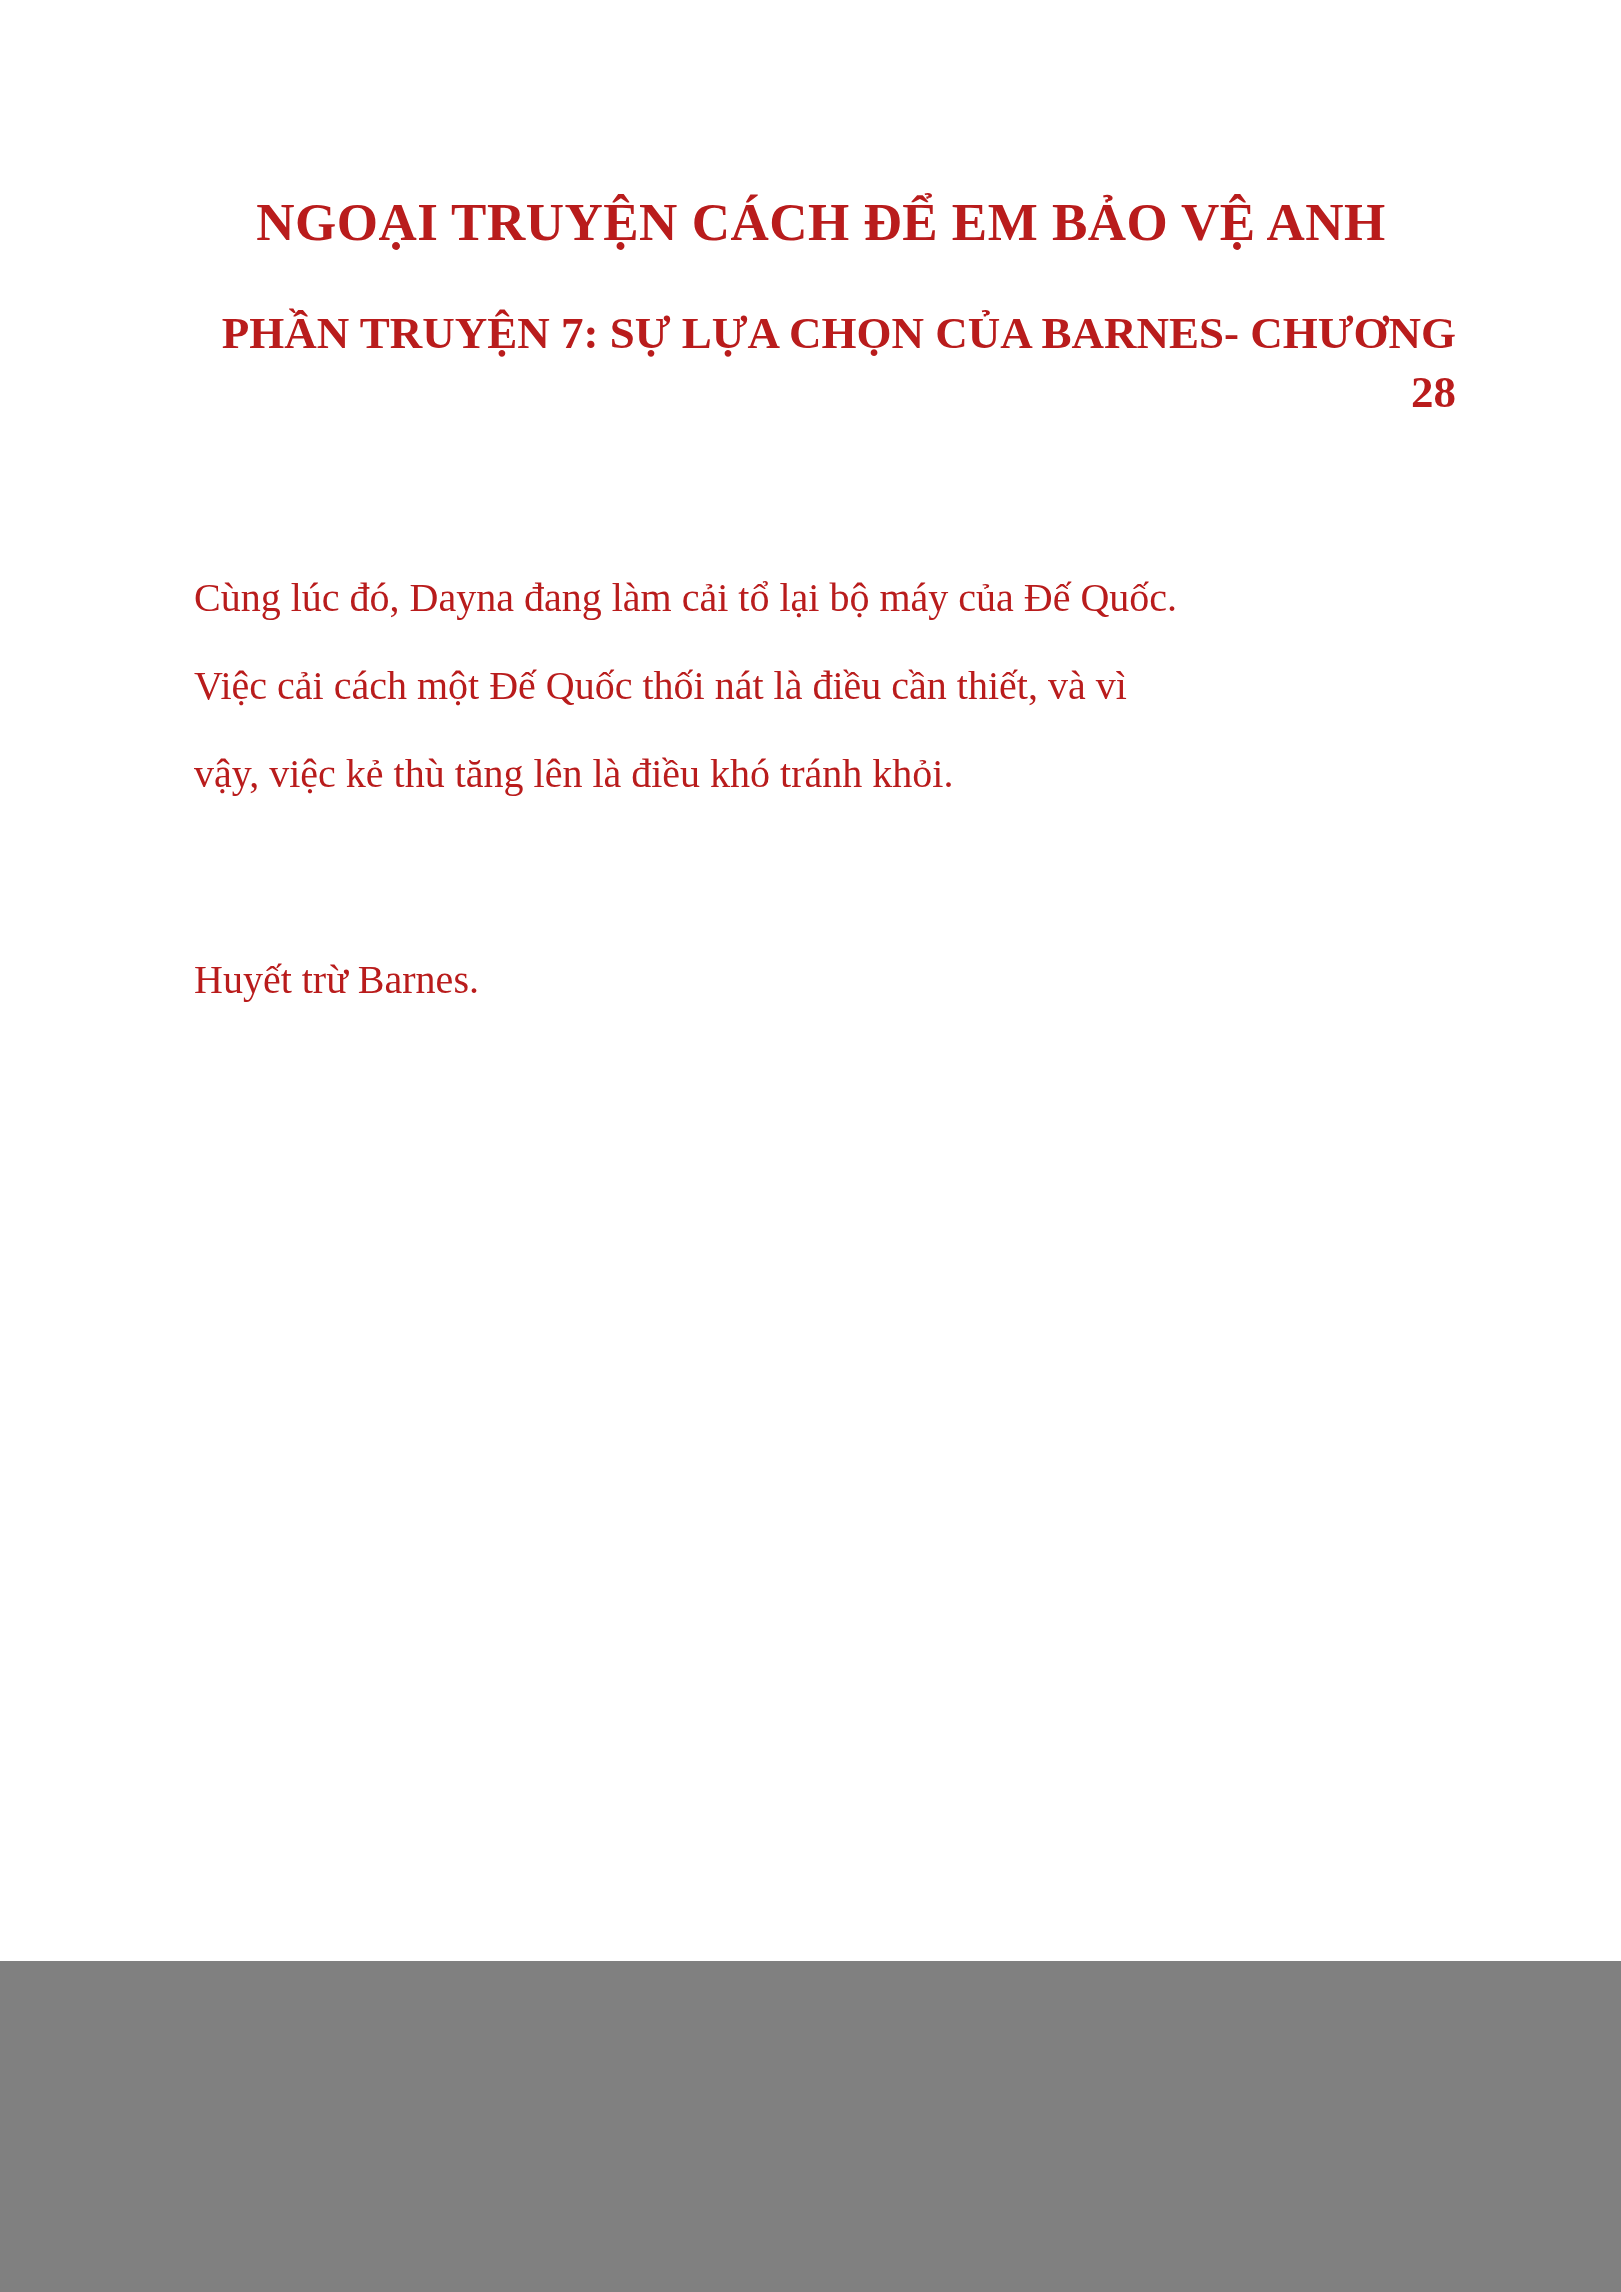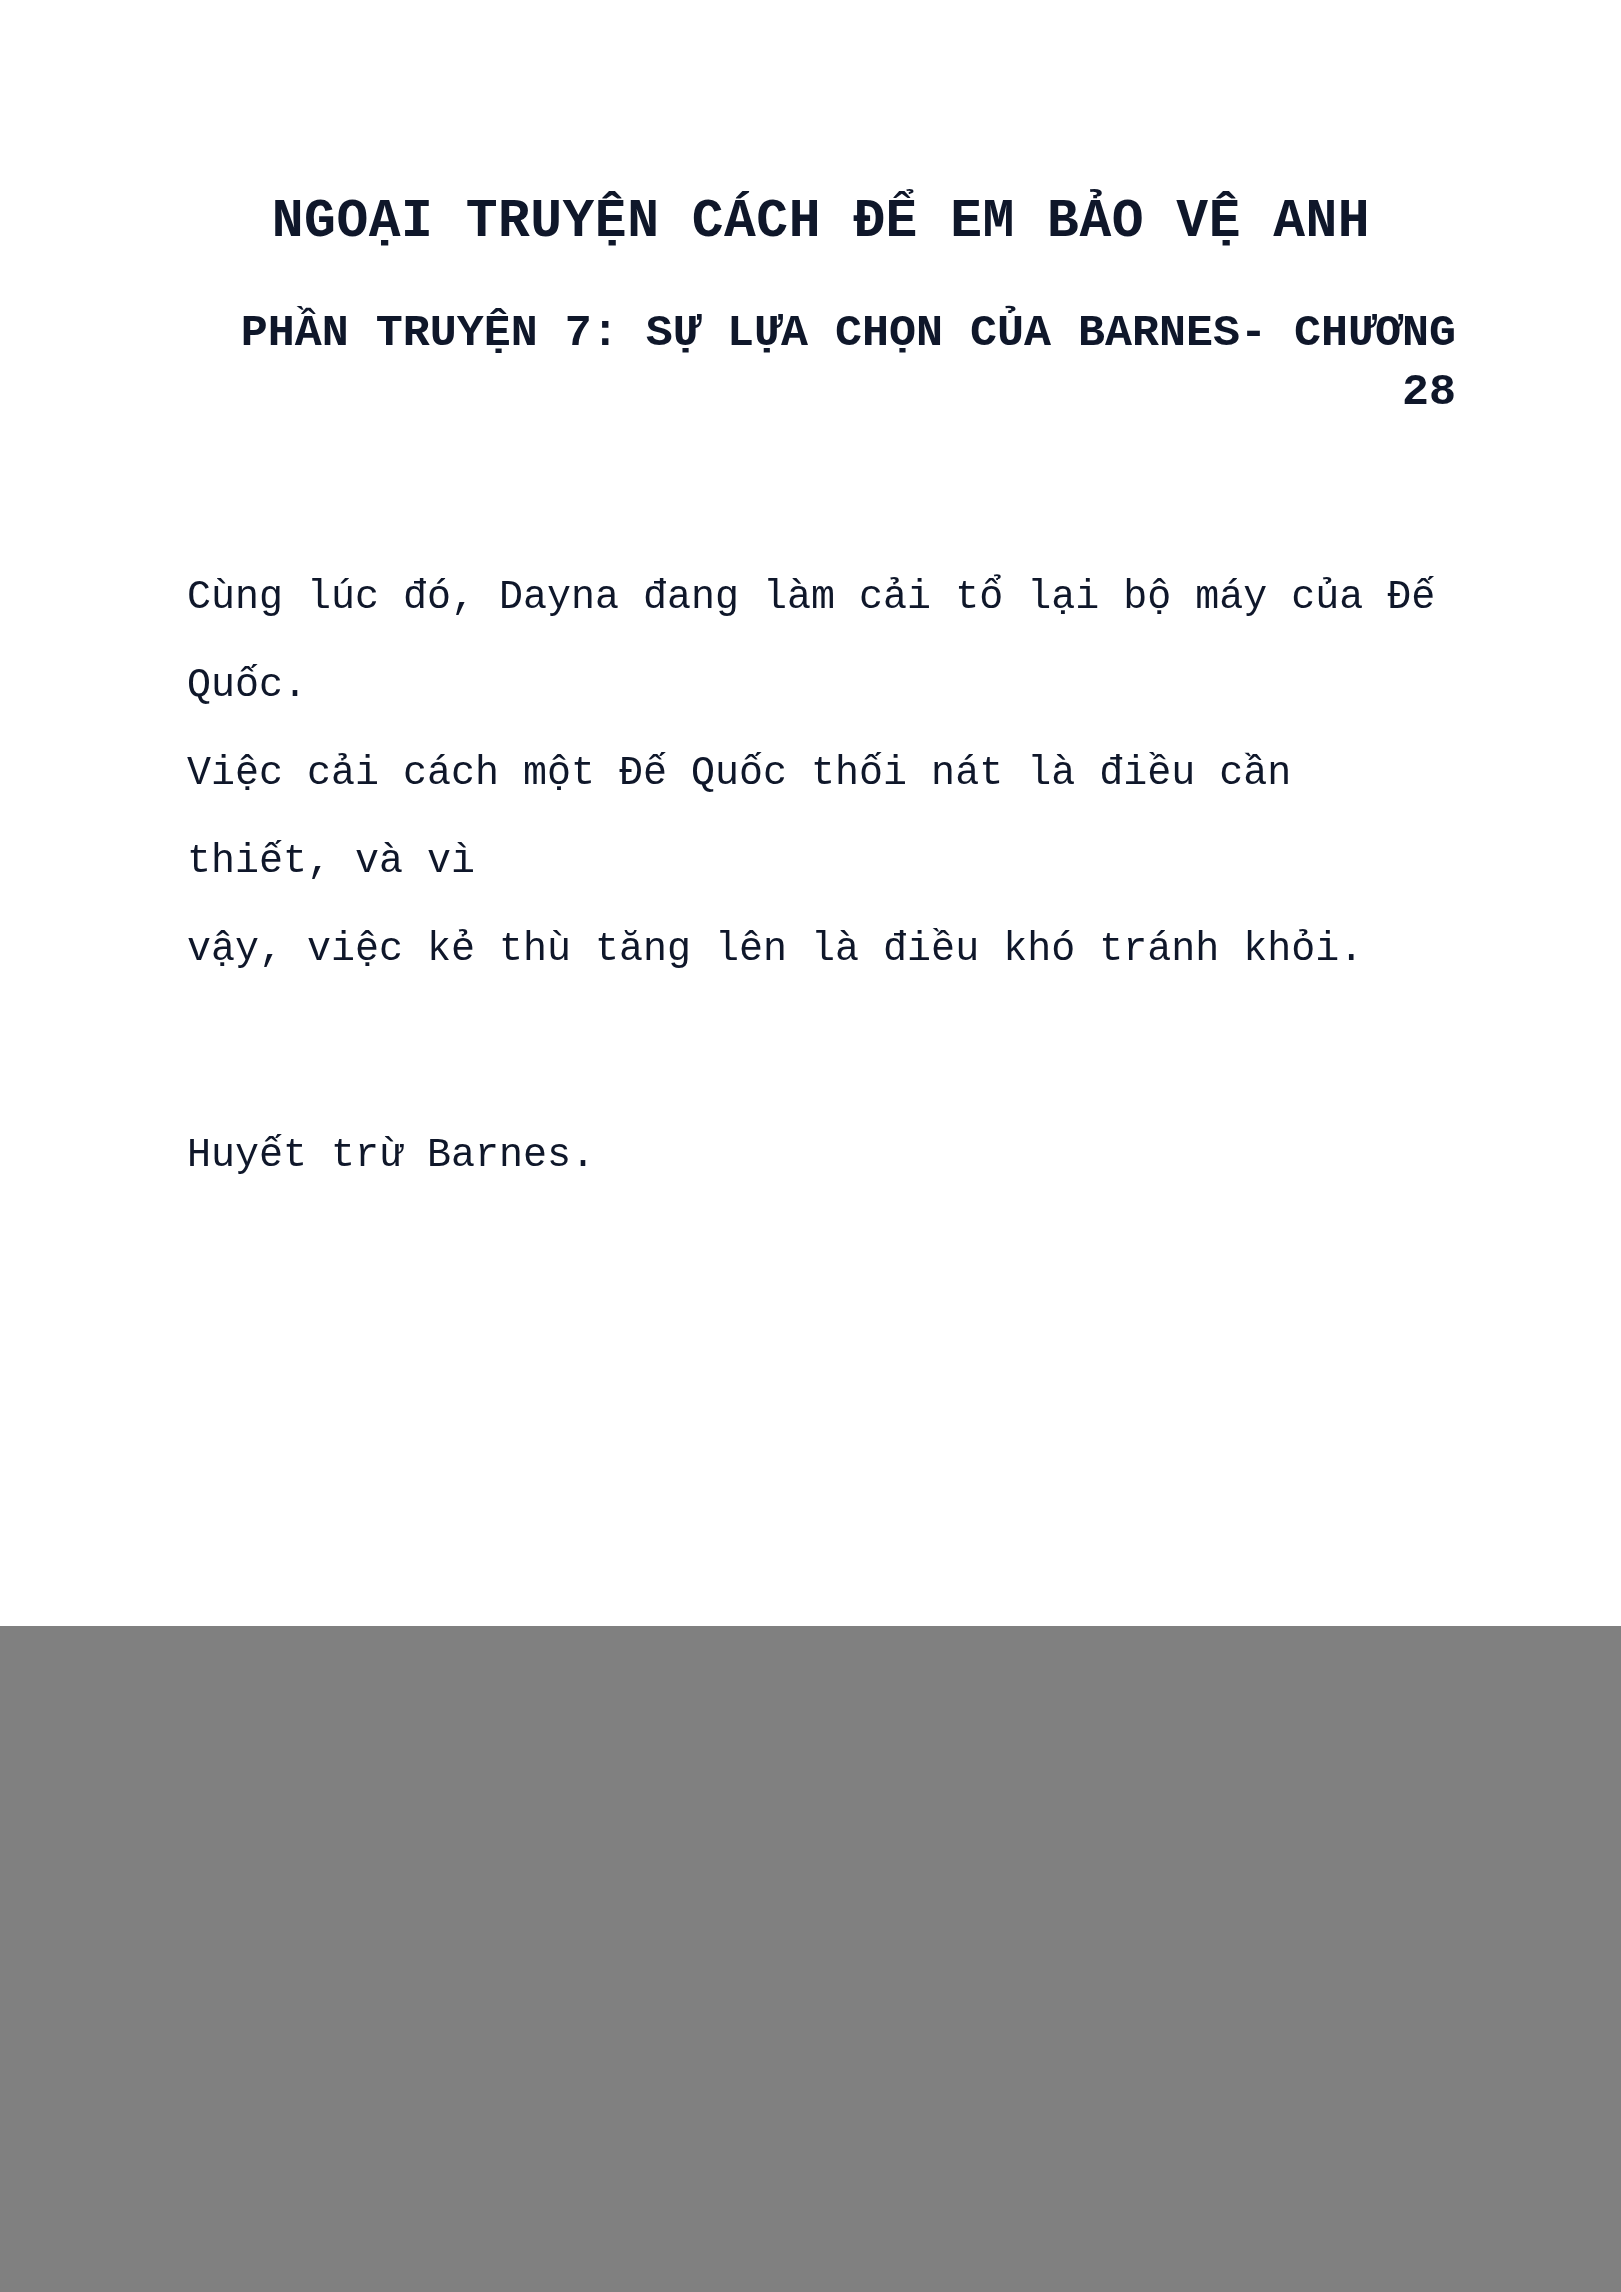--- a/index.html
+++ b/index.html
@@ -3,25 +3,25 @@
 <meta charset="utf-8">
 <style>
   html, body {
     margin: 0;
     padding: 0;
     background: #808080;
   }
   .doc-page {
     position: relative;
     width: 1621px;
-    height: 1626px;
+    height: 1961px;
     margin: 0 auto;
     background: #ffffff;
-    color: #0f172a;
-    font-family: Liberation Mono, monospace;
+    color: #b91c1c;
+    font-family: Liberation Serif, serif;
     overflow: hidden;
     box-sizing: border-box;
   }
   .doc-content {
     padding: 188px 165px 0 186px;
   }
   .doc-title {
     font-size: 53px;
     line-height: 69px;
     font-weight: bold;
@@ -34,21 +34,21 @@
     line-height: 59px;
     font-weight: bold;
     text-align: right;
     margin: 0 0 132px 0;
   }
   .doc-paragraph {
     font-size: 40px;
     line-height: 88px;
     font-weight: normal;
     text-align: left;
-    margin: 0 0 118px 1px;
+    margin: 0 0 118px 8px;
     white-space: pre-line; 
   }
 </style>
 </head>
 <body>
 
 <div class="doc-page">
   <div class="doc-content">
 
     <h1 class="doc-title">NGOẠI TRUYỆN CÁCH ĐỂ EM BẢO VỆ ANH</h1>

